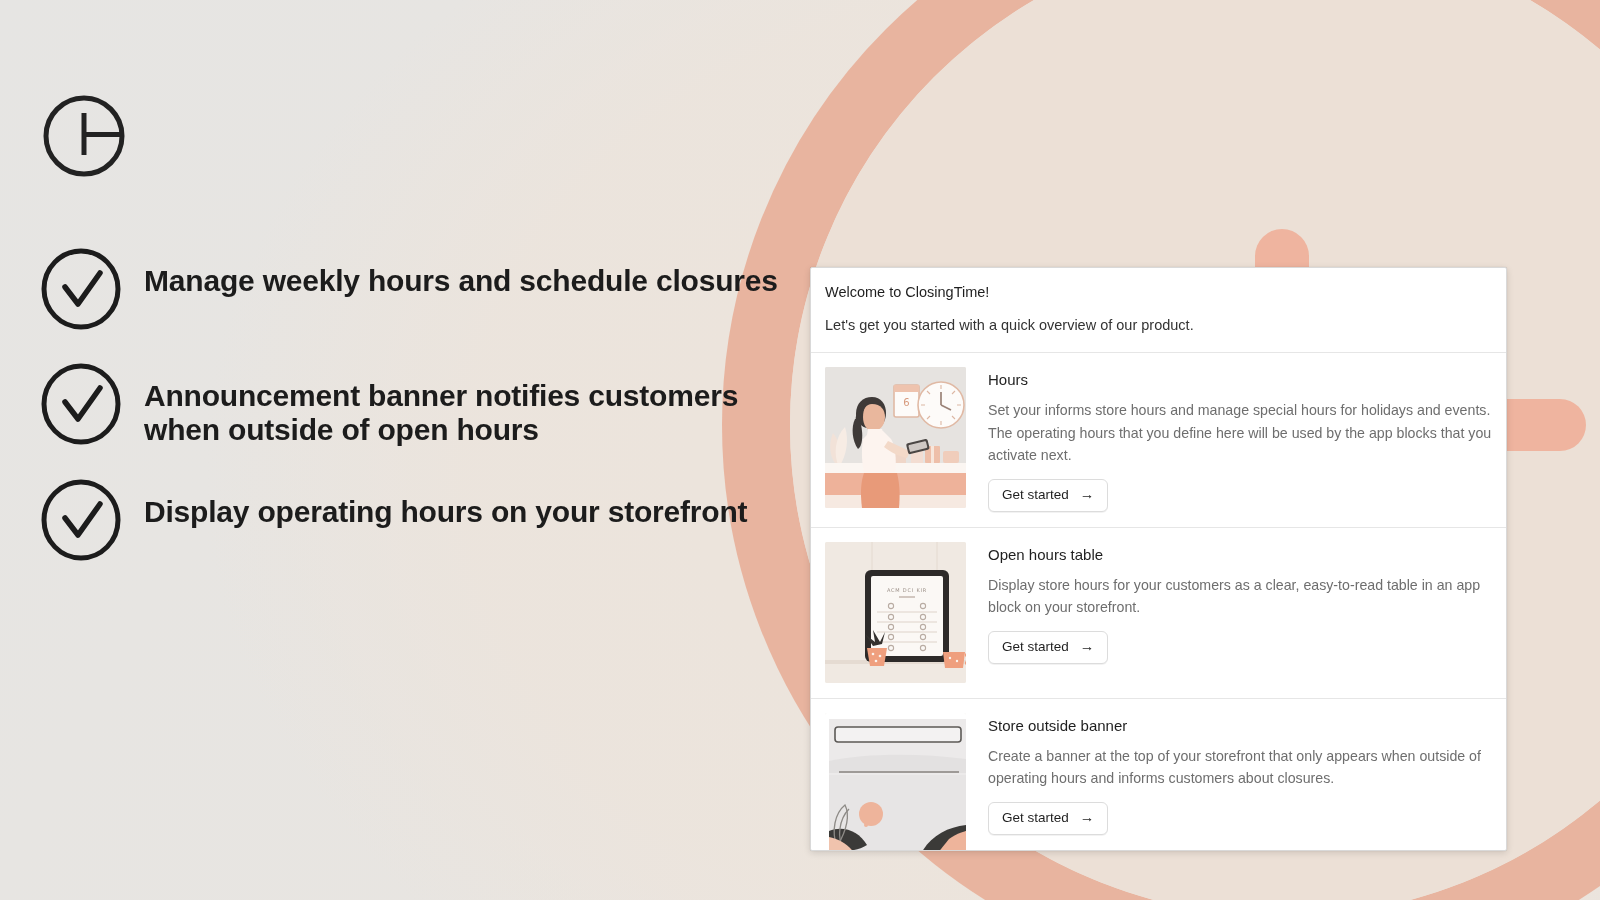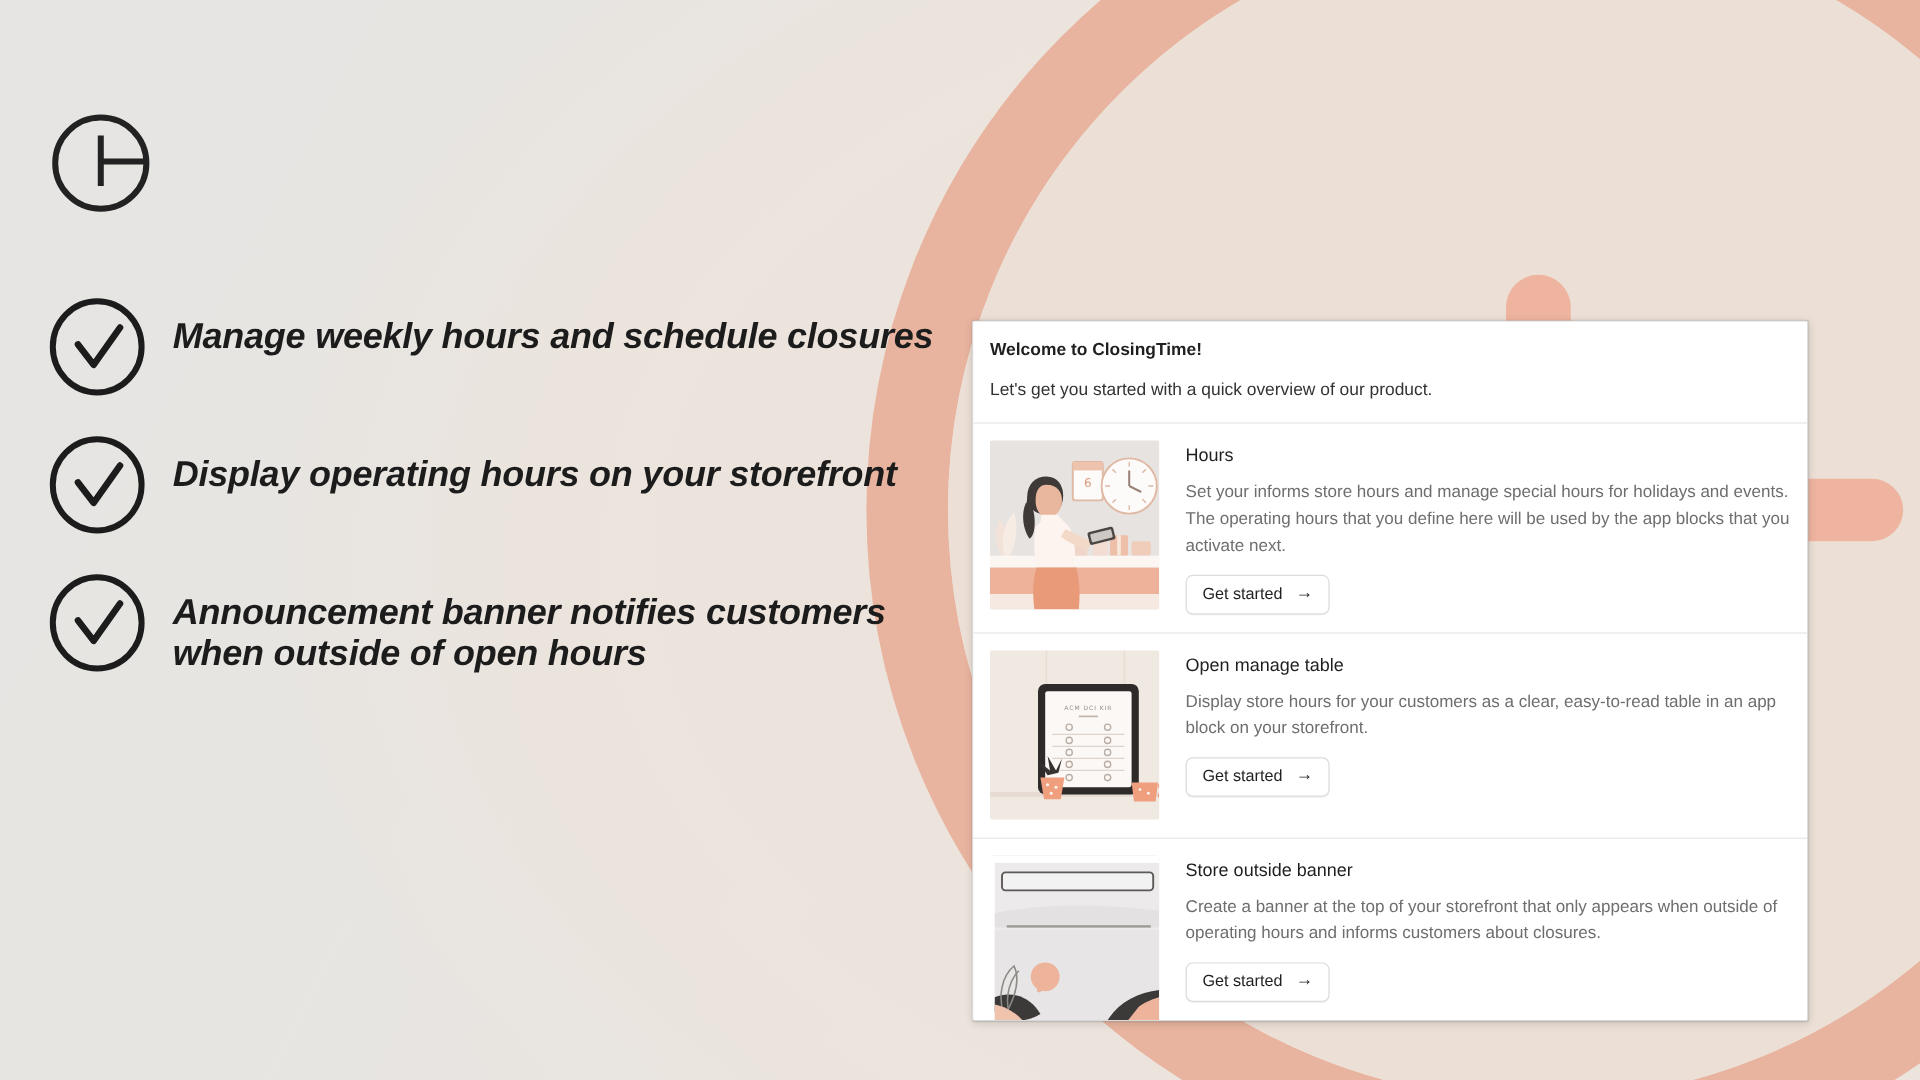--- a/index.html
+++ b/index.html
@@ -118,21 +118,20 @@
   }
   .feature .text {
     font-size: 30px;
     font-weight: 700;
     line-height: 1.12;
     color: #1c1c1c;
     letter-spacing: -0.2px;
     font-stretch: condensed;
     padding-top: 6px;
     max-width: 640px;
-    font-style: italic;
   }
 
   
   #panel {
     position: absolute;
     left: 810px;
     top: 267px;
     width: 697px;
     height: 584px;
     background: #ffffff;
@@ -142,21 +141,21 @@
     overflow: hidden;
     z-index: 5;
   }
 
   #panel-header {
     padding: 14px 14px 16px 14px;
     border-bottom: 1px solid #e6e6e6;
   }
   #panel-header .welcome {
     font-size: 14.5px;
-    font-weight: 700;
+    font-weight: 400;
     color: #1f1f1f;
     line-height: 1.5;
   }
   #panel-header .sub {
     font-size: 14.5px;
     font-weight: 400;
     color: #333333;
     line-height: 1.55;
     margin-top: 10px;
   }
@@ -252,31 +251,31 @@
       <div class="text">Manage weekly hours and schedule closures</div>
     </div>
 
     <div class="feature">
       <span class="check">
         <svg viewBox="0 0 82 82" xmlns="http://www.w3.org/2000/svg">
           <ellipse cx="41" cy="41" rx="37" ry="38" fill="none" stroke="#1c1c1c" stroke-width="5"></ellipse>
           <polyline points="25,39 38,56 60,25" fill="none" stroke="#1c1c1c" stroke-width="5.5" stroke-linecap="round" stroke-linejoin="round"></polyline>
         </svg>
       </span>
-      <div class="text">Display operating hours on your storefront</div>
+      <div class="text">Announcement banner notifies customers when outside of open hours</div>
     </div>
 
     <div class="feature">
       <span class="check">
         <svg viewBox="0 0 82 82" xmlns="http://www.w3.org/2000/svg">
           <ellipse cx="41" cy="41" rx="37" ry="38" fill="none" stroke="#1c1c1c" stroke-width="5"></ellipse>
           <polyline points="25,39 38,56 60,25" fill="none" stroke="#1c1c1c" stroke-width="5.5" stroke-linecap="round" stroke-linejoin="round"></polyline>
         </svg>
       </span>
-      <div class="text">Announcement banner notifies customers when outside of open hours</div>
+      <div class="text">Display operating hours on your storefront</div>
     </div>
 
   </div>
 </div>
 
 <div id="panel">
 
   <div id="panel-header">
     <div class="welcome">Welcome to ClosingTime!</div>
     <div class="sub">Let's get you started with a quick overview of our product.</div>
@@ -383,21 +382,21 @@
 
         <path d="M118 110 L140 110 L138 126 L120 126 Z" fill="#ef9f7e"></path>
         <path d="M140 113 C146 113 146 121 140 121" fill="none" stroke="#ef9f7e" stroke-width="3"></path>
         <g fill="#fbf3ee">
           <circle cx="125" cy="116" r="1.2"></circle>
             <circle cx="132" cy="119" r="1.2"></circle>
         </g>
       </svg>
     </div>
     <div class="row-body">
-      <div class="row-title">Open manage table</div>
+      <div class="row-title">Open hours table</div>
       <div class="row-desc">Display store hours for your customers as a clear, easy-to-read table in an app block on your storefront.</div>
       <button class="get-started">
         <span>Get started</span>
         <span class="arrow">→</span>
       </button>
     </div>
   </div>
 
   <div class="panel-row">
     <div class="thumb">

